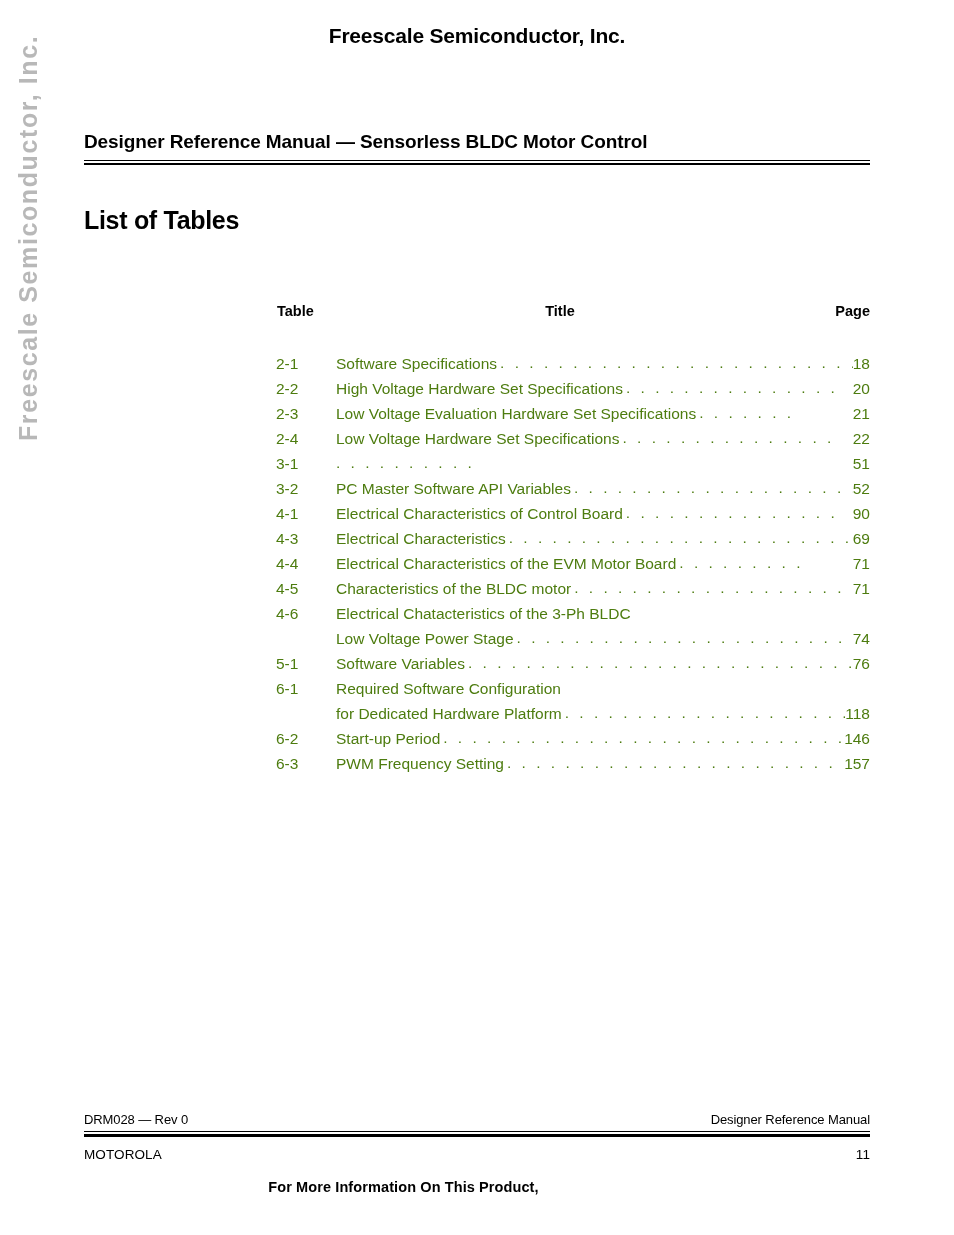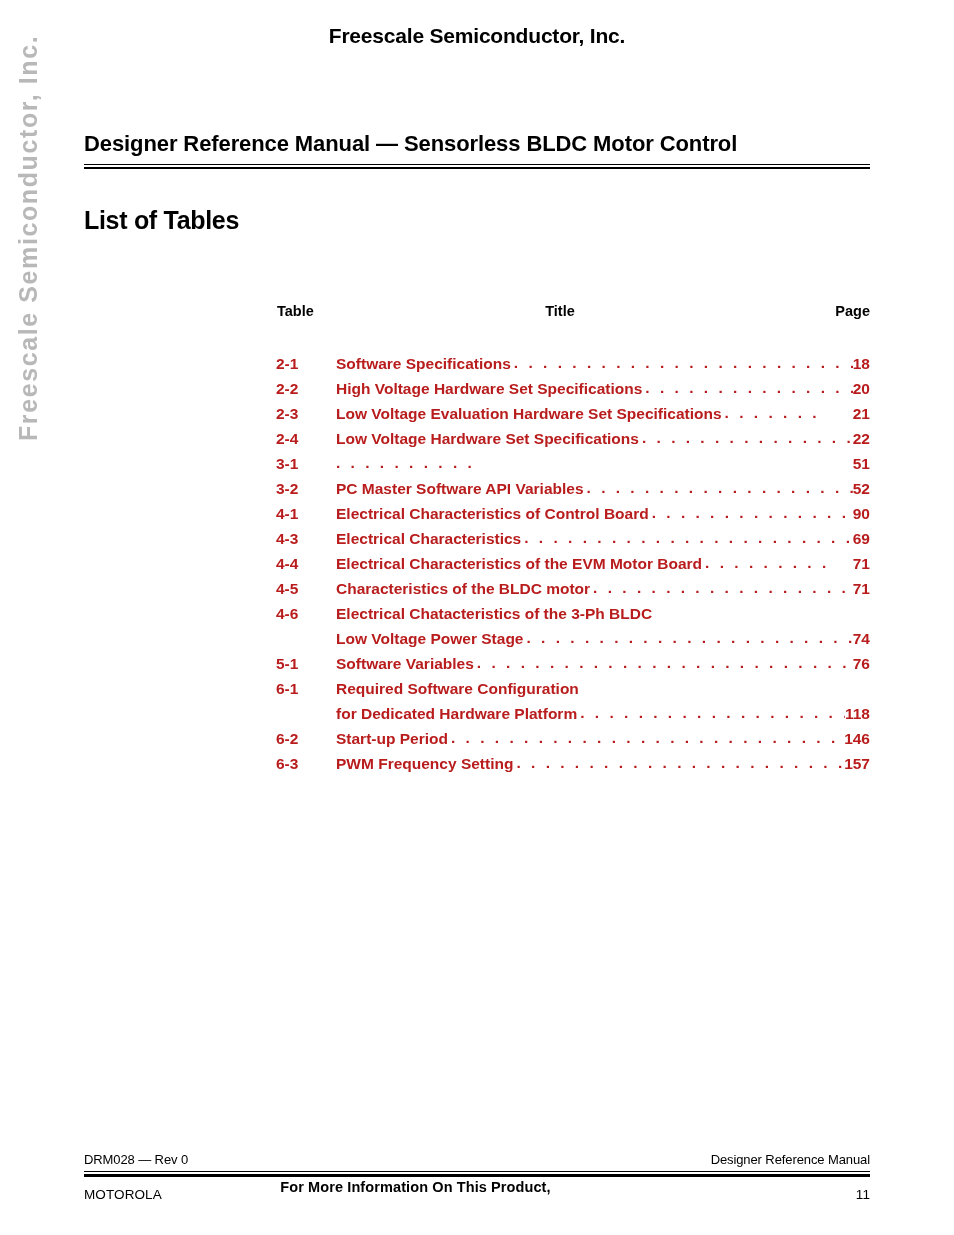--- a/index.html
+++ b/index.html
@@ -47,21 +47,21 @@
   }
 
   
   .doc-header {
     position: absolute;
     left: 84px;
     top: 131px;
     width: 786px;
   }
   .doc-header-title {
-    font-size: 22px;
+    font-size: 19px;
     font-weight: bold;
     letter-spacing: -0.1px;
     white-space: nowrap;
   }
   .rule-double-header {
     margin-top: 7px;
     width: 786px;
   }
   .rule-double-header .thin {
     height: 1px;
@@ -121,23 +121,22 @@
   }
 
   .toc-list {
     margin-top: 28px;
   }
   .toc-row {
     display: flex;
     align-items: baseline;
     height: 25px;
     font-size: 15.5px;
-    color: #b91c1c;
+    color: #4d7c0f;
     white-space: nowrap;
-    font-weight: bold;
   }
   .toc-num {
     width: 60px;
     flex: 0 0 60px;
     text-align: left;
   }
   .toc-title {
     flex: 0 0 auto;
     padding-right: 3px;
   }
@@ -162,21 +161,20 @@
   .toc-row.continuation .toc-num {
     
   }
 
   
   .footer {
     position: absolute;
     left: 84px;
     top: 1112px;
     width: 786px;
-    margin-top: 40px;
   }
   .footer-line1 {
     display: flex;
     justify-content: space-between;
     align-items: baseline;
     font-size: 13px;
     letter-spacing: -0.1px;
   }
   .rule-double-footer {
     margin-top: 4px;
@@ -205,21 +203,20 @@
   .promo {
     position: absolute;
     left: 0;
     top: 1178px;
     width: 807px;
     text-align: center;
     font-size: 14.5px;
     font-weight: bold;
     line-height: 18px;
     letter-spacing: 0.1px;
-    padding-left: 12px;
   }
 </style>
 </head>
 <body>
 
 <div class="side-watermark">Freescale Semiconductor, Inc.</div>
 
 <div class="top-banner">Freescale Semiconductor, Inc.</div>
 
 <div class="doc-header">

